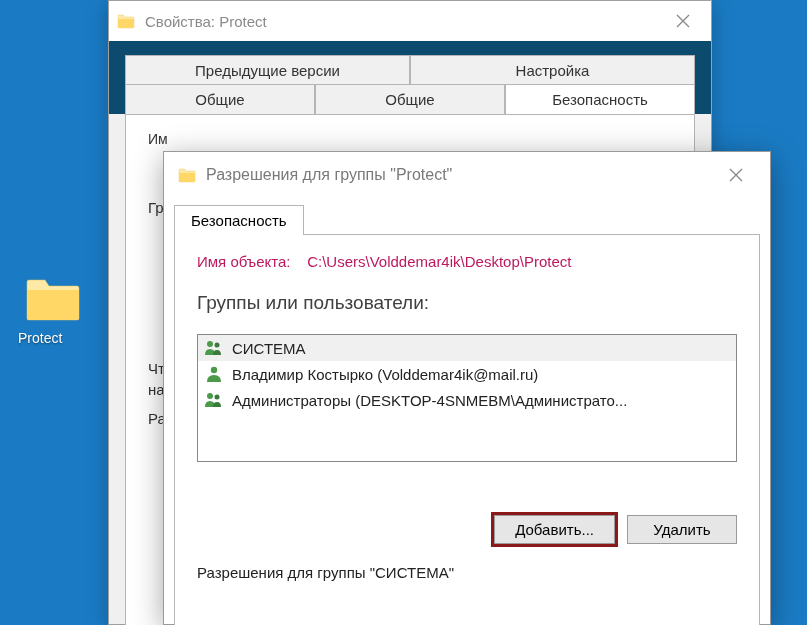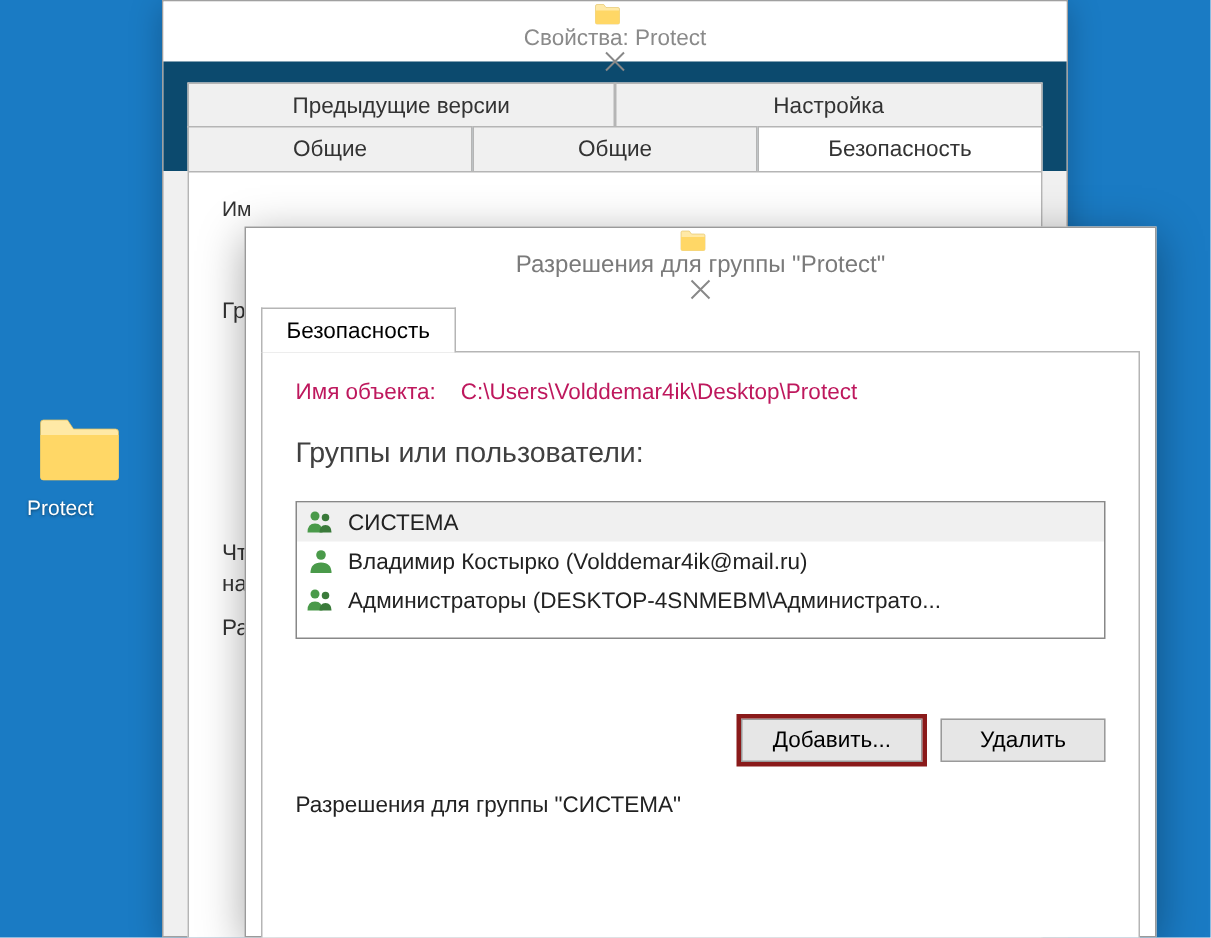--- a/index.html
+++ b/index.html
@@ -43,21 +43,20 @@
       background: #f0f0f0;
       border: 1px solid #a0a0a0;
       box-shadow: 0 4px 20px rgba(0,0,0,0.25);
     }
     .titlebar {
       height: 40px;
       display: flex;
       align-items: center;
       padding: 0 8px;
       background: #fff;
-      flex-direction: column;
     }
     .titlebar .folder-icon-small {
       width: 18px;
       height: 16px;
       margin-right: 10px;
     }
     .titlebar-text {
       color: #8a8a8a;
       font-size: 15px;
       flex: 1;
@@ -168,21 +167,21 @@
       color: #be185d;
       margin-bottom: 22px;
     }
     .perm-groups-label {
       font-size: 19px;
       color: #404040;
       margin-bottom: 20px;
     }
     .user-list {
       border: 1px solid #888;
-      height: 92px;
+      height: 128px;
       background: #fff;
       overflow: hidden;
     }
     .user-list-item {
       display: flex;
       align-items: center;
       padding: 4px 6px;
       font-size: 15px;
       color: #222;
       cursor: pointer;

